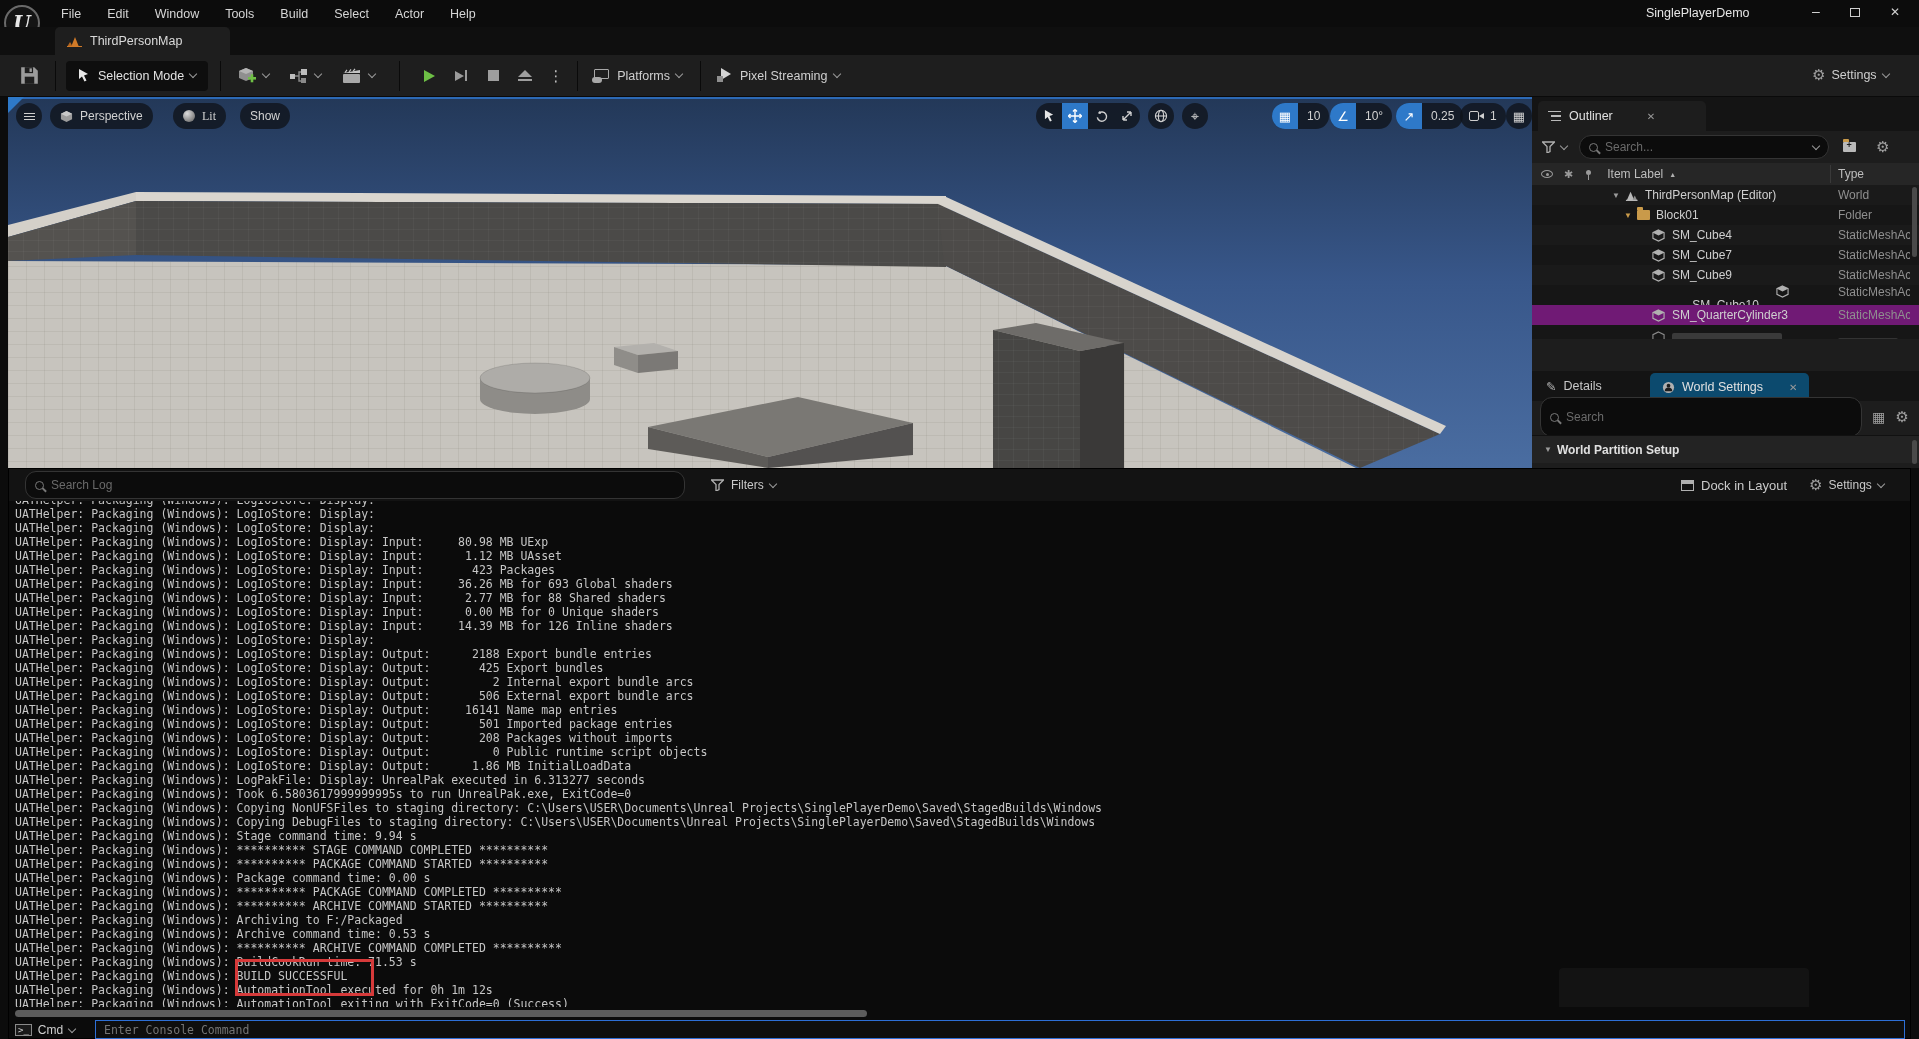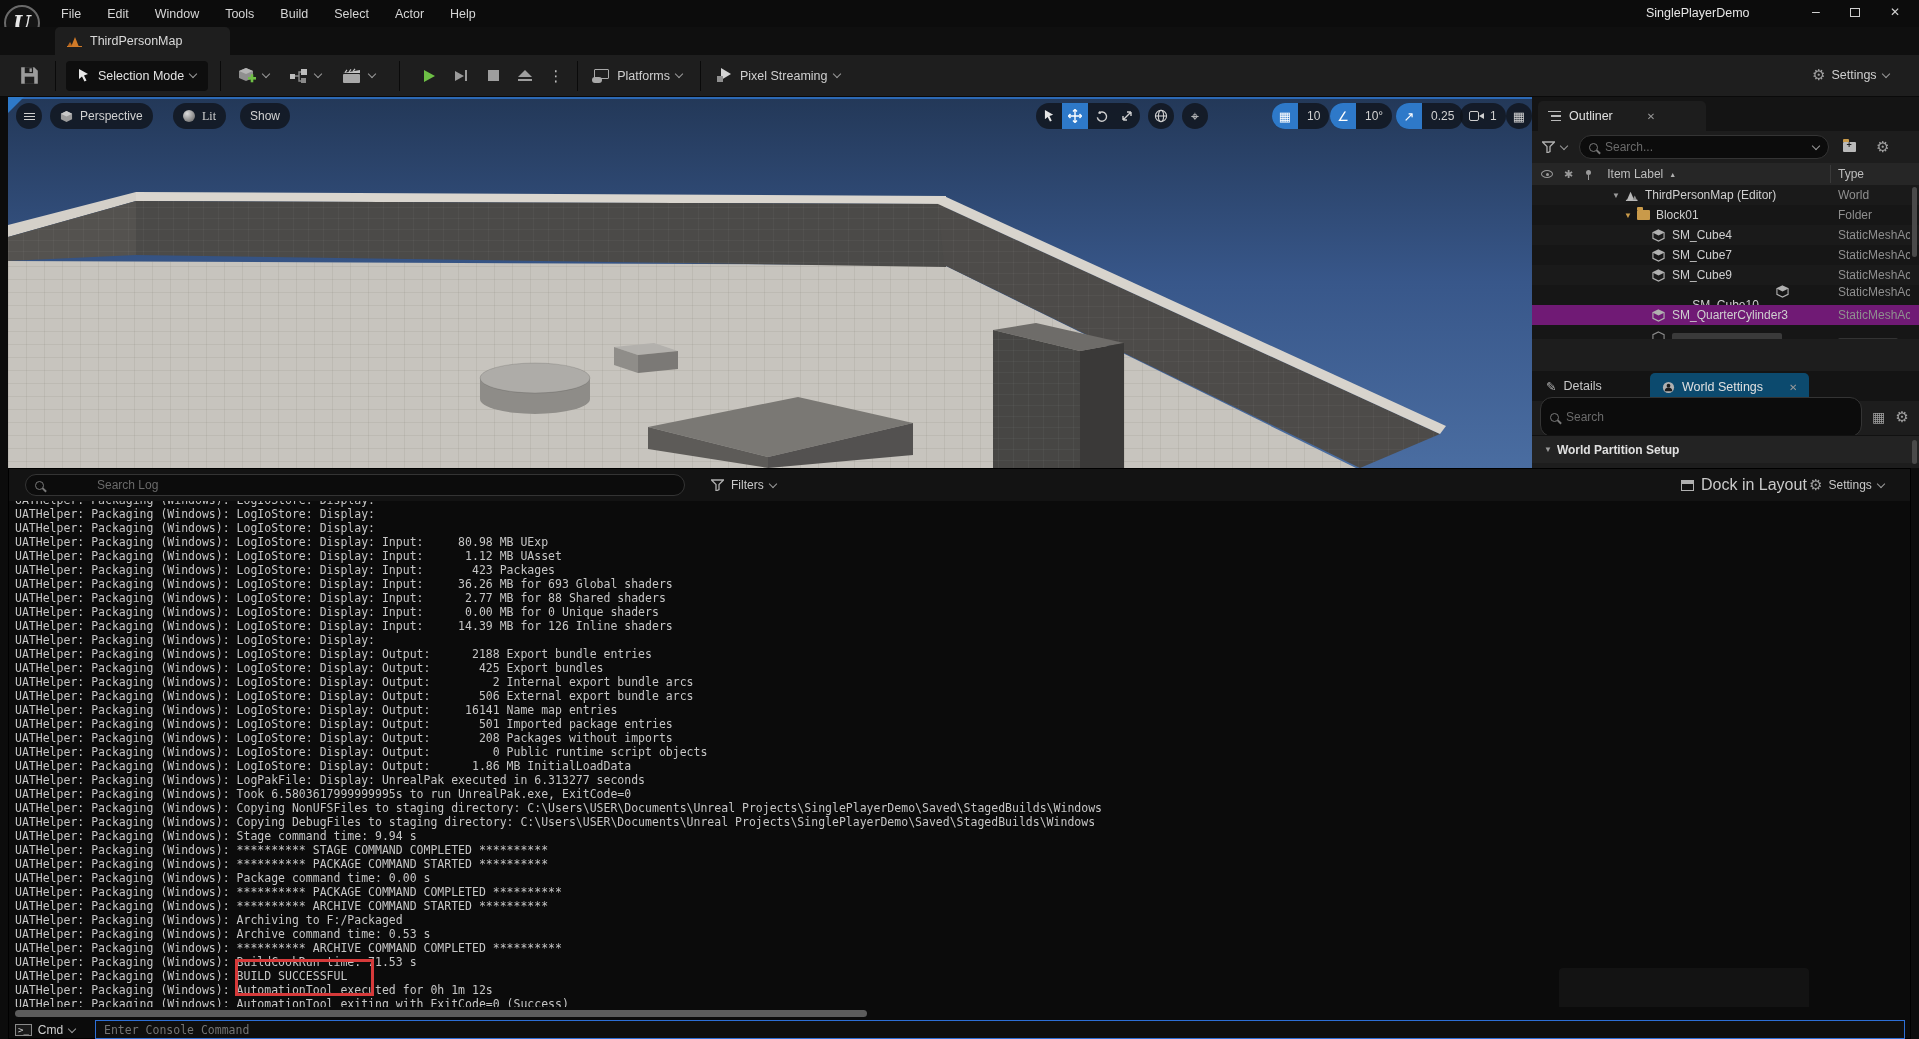--- a/index.html
+++ b/index.html
@@ -427,36 +427,36 @@
   <div class="abs row" style="left:0;top:338px;width:387px;height:28px;background:#232323;border-top:1px solid #111;">
     <span class="tri-down" style="margin-left:12px;">▼</span>
     <span style="font-size:12px;font-weight:bold;color:#e0e0e0;">World Partition Setup</span>
     <div class="abs" style="left:380px;top:4px;width:5px;height:24px;background:#4a4a4a;border-radius:3px;"></div>
   </div>
 </div>
 
 <div class="abs" style="left:8px;top:468px;width:1903px;height:571px;background:#0b0b0b;border:1px solid #000;">
 
   <div class="abs row" style="left:0;top:0;width:1901px;height:32px;background:#131313;">
-    <div class="searchbox" style="width:660px;height:22px;margin-left:16px;border-radius:11px;gap:46px;">
+    <div class="searchbox" style="width:660px;height:28px;margin-left:16px;border-radius:11px;">
       <span class="mag"></span>
       <input placeholder="Search Log" style="">
     </div>
     <span class="row" style="margin-left:26px;">
       <svg width="13" height="12" viewBox="0 0 13 12">
         <path d="M0.5 1 H12.5 L8 5.5 V10.5 L5 12 V5.5 Z" fill="none" stroke="#b0b0b0" stroke-width="1.3"></path>
       </svg>
       <span style="font-size:12px;margin-left:7px;color:#c9c9c9;">Filters</span>
       <span class="chev"></span>
     </span>
     <span class="row" style="position:absolute;left:1672px;">
       <span style="width:13px;height:11px;border:1.3px solid #b0b0b0;display:inline-block;position:relative;">
         <span style="position:absolute;left:0;top:0;width:100%;height:3px;background:#b0b0b0;"></span>
       </span>
-      <span style="font-size:16px;margin-left:7px;color:#c9c9c9;">Dock in Layout</span>
+      <span style="font-size:13px;margin-left:7px;color:#c9c9c9;">Dock in Layout</span>
     </span>
     <span class="row" style="position:absolute;left:1800px;">
       <span class="gear">⚙</span>
       <span style="font-size:12px;margin-left:6px;color:#c9c9c9;">Settings</span>
       <span class="chev"></span>
     </span>
   </div>
 
   <div class="abs" style="left:0;top:32px;width:1901px;height:506px;overflow:hidden;">
     <pre style="position:absolute;left:6px;top:-8px;">UATHelper: Packaging (Windows): LogIoStore: Display:

